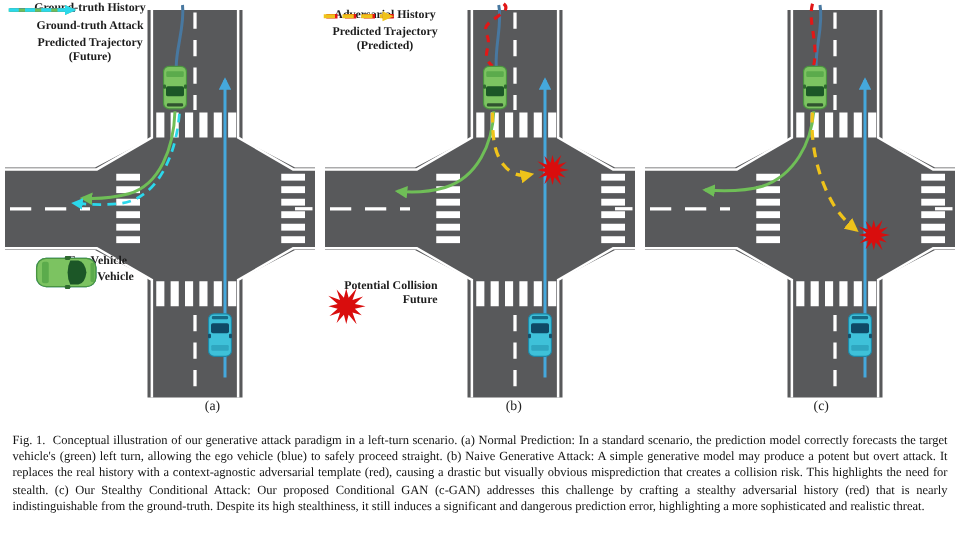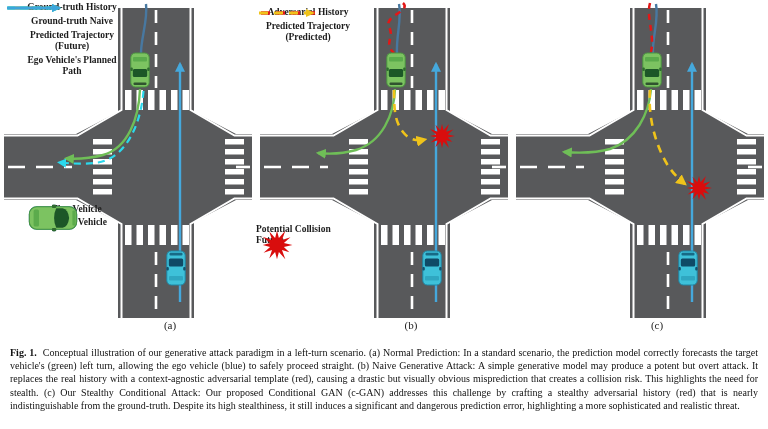--- a/index.html
+++ b/index.html
@@ -16,26 +16,26 @@
   #legend-a{left:2px;top:2px;width:140px;}
   #legend-b{left:0px;top:7px;width:104px;}
   .lg-item{display:flex;flex-direction:column;align-items:center;margin-bottom:3px;}
   .lg-text{font-weight:bold;font-size:9.5px;line-height:11px;text-align:center;white-space:nowrap;}
   .lg-icon{margin-top:1px;}
   
   .veh-key{position:absolute;left:28px;top:204px;width:100px;display:flex;flex-direction:column;align-items:center;}
   .veh-key .lg-text{margin-bottom:2px;}
   .veh-key svg{margin-bottom:7px;}
   
-  .col-key{position:absolute;left:0px;top:224px;width:94px;display:flex;flex-direction:column;align-items:flex-start;}
+  .col-key{position:absolute;left:0px;top:224px;width:94px;display:flex;flex-direction:column;align-items:flex-end;}
   
   .caption{position:absolute;left:10px;top:346px;width:748px;margin:0;
            font-size:10px;line-height:13.2px;text-align:justify;color:#111;}
   .caption .seg-b{font-weight:normal;}
-  .caption .fig-label{font-weight:bold;margin-right:6px;}
+  .caption .fig-label{font-weight:normal;margin-right:6px;}
   .defs-holder{position:absolute;width:0;height:0;overflow:hidden;}
 </style>
 </head>
 <body>
 
 <svg class="defs-holder" aria-hidden="true">
   <defs>
     <symbol id="intersection" viewBox="0 0 256 340">
       <path d="M118,8 H194 V112 L236,134 H252 V200 H236 L194,222 V318 H118 V222 L76,200 H4 V134 H76 L118,112 Z" fill="#58595B"></path>
       <g stroke="#FFFFFF" stroke-width="2" fill="none">
@@ -145,40 +145,32 @@
     </svg>
 
     <div class="legend" id="legend-a">
       <div class="lg-item">
         <div class="lg-text">Ground-truth History</div>
         <svg class="lg-icon" width="64" height="10">
             <line x1="6" y1="5" x2="58" y2="5" stroke="#4878A0" stroke-width="3.2"></line>
           </svg>
       </div>
       <div class="lg-item">
-        <div class="lg-text">Ground-truth Naive</div>
+        <div class="lg-text">Ground-truth Attack</div>
         <svg class="lg-icon" width="64" height="10">
             <line x1="5" y1="5" x2="50" y2="5" stroke="#6FBE57" stroke-width="2.6"></line>
             <polygon points="50,1 59,5 50,9" fill="#6FBE57"></polygon>
           </svg>
       </div>
       <div class="lg-item">
         <div class="lg-text">Predicted Trajectory</div>
         <div class="lg-text">(Future)</div>
         <svg class="lg-icon" width="64" height="10">
             <line x1="5" y1="5" x2="50" y2="5" stroke="#2BD8EC" stroke-width="2.8" stroke-dasharray="8 5"></line>
             <polygon points="50,1 59,5 50,9" fill="#2BD8EC"></polygon>
-          </svg>
-      </div>
-      <div class="lg-item">
-        <div class="lg-text">Ego Vehicle's Planned</div>
-        <div class="lg-text">Path</div>
-        <svg class="lg-icon" width="64" height="10">
-            <line x1="5" y1="5" x2="50" y2="5" stroke="#3DA5DB" stroke-width="2.6"></line>
-            <polygon points="50,1 59,5 50,9" fill="#3DA5DB"></polygon>
           </svg>
       </div>
     </div>
 
     <div class="veh-key">
       <div class="lg-text">Ego Vehicle</div>
       <svg width="50" height="28" viewBox="0 0 46 26">
           <use href="#car-key-cyan"></use>
         </svg>
       <div class="lg-text">Target Vehicle</div>

